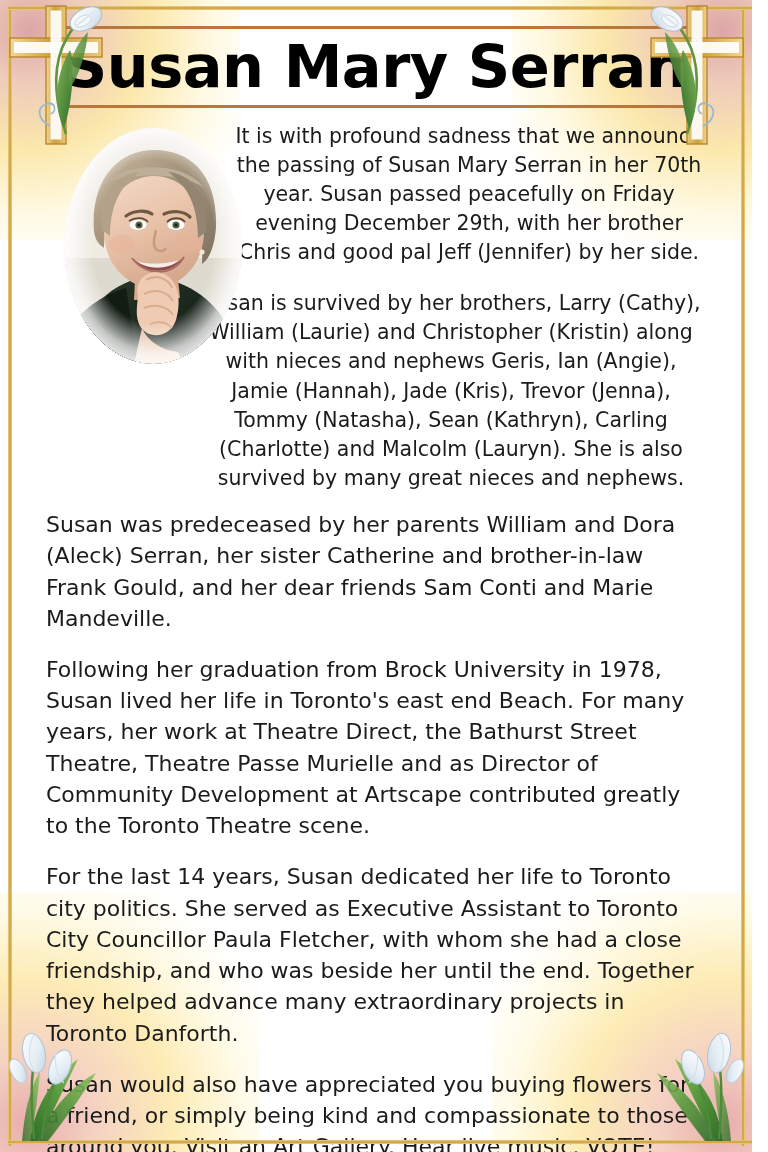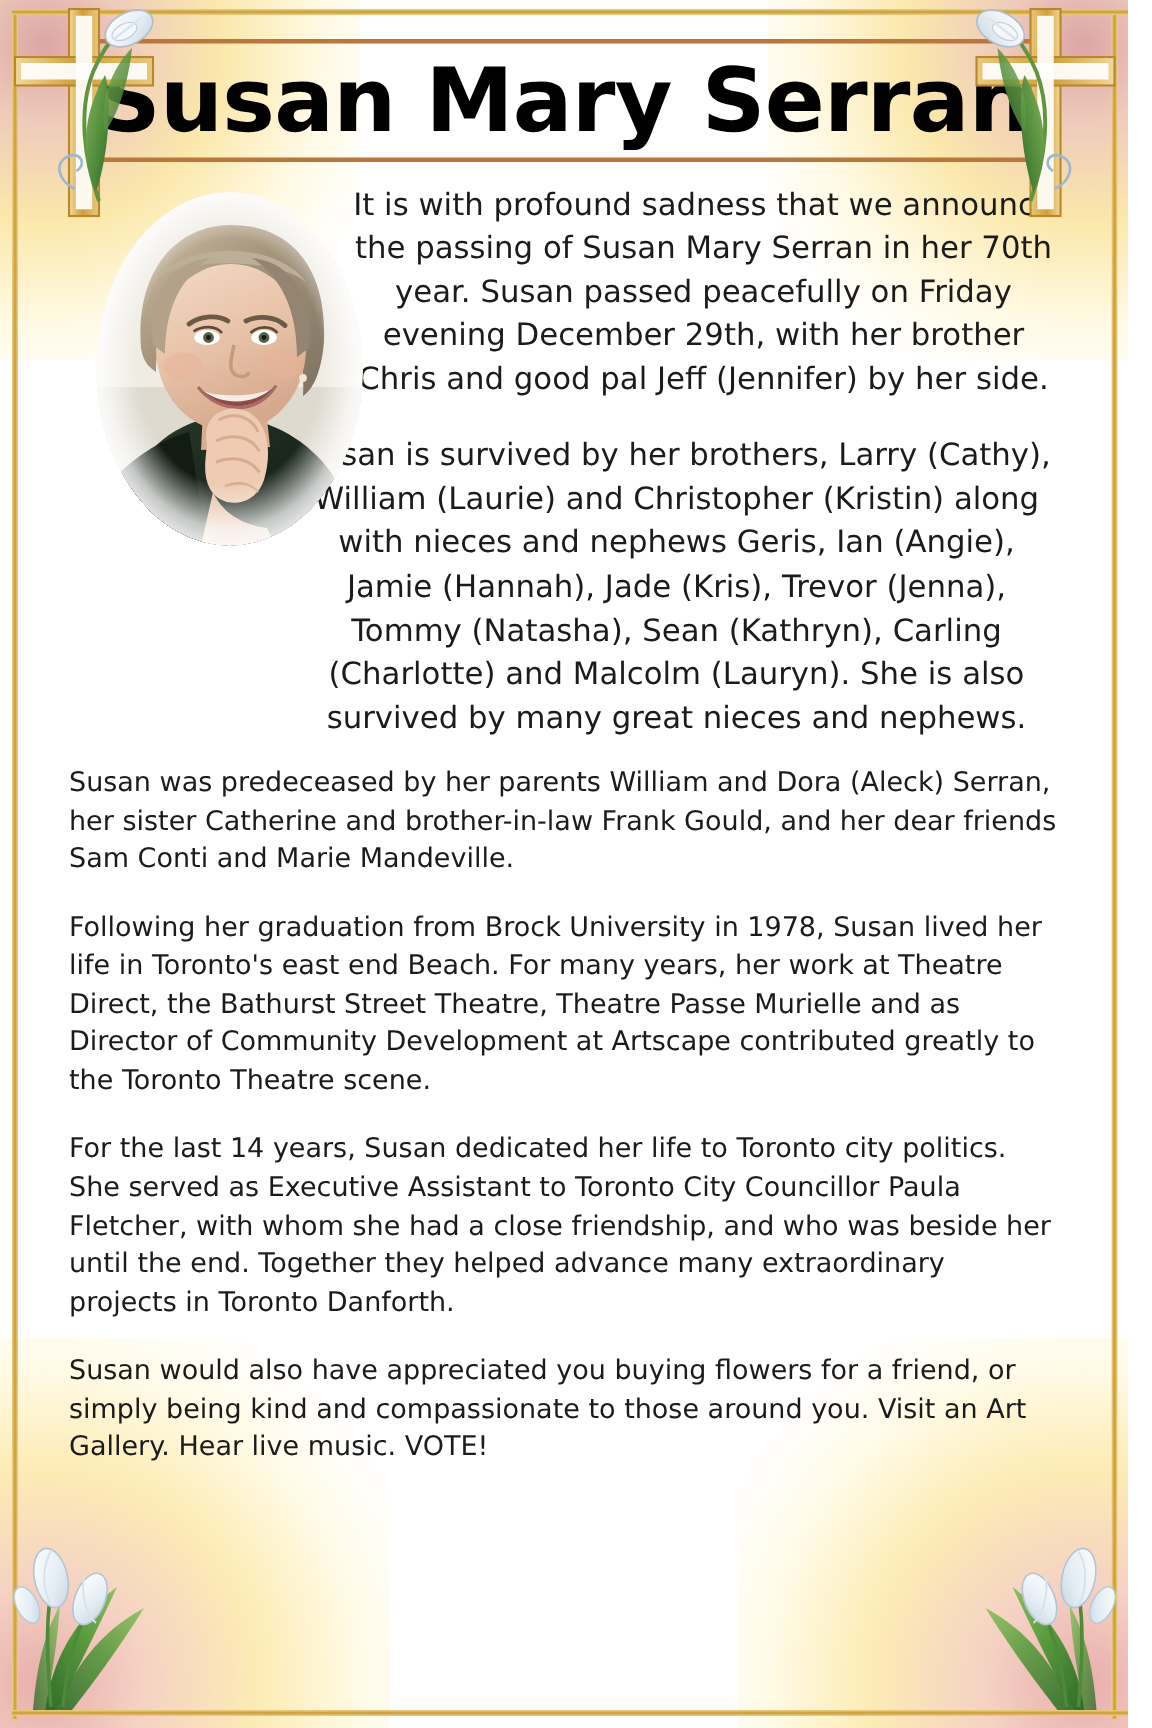--- a/index.html
+++ b/index.html
@@ -156,21 +156,21 @@
     color: #1b1b1b;
     font-family: "DejaVu Sans", sans-serif;
   }
   .intro-text.second {
     margin-top: 22px;
     padding-left: 150px;
   }
 
   .body-par {
     margin: 0 0 20px 0;
-    font-size: 18px;
+    font-size: 22px;
     line-height: 1.42;
     color: #1b1b1b;
     text-align: left;
     font-family: "DejaVu Sans", sans-serif;
   }
   .body-wrap { margin-top: 16px; }
   .body-par.tight { margin-bottom: 0; }
 </style>
 </head>
 <body>

